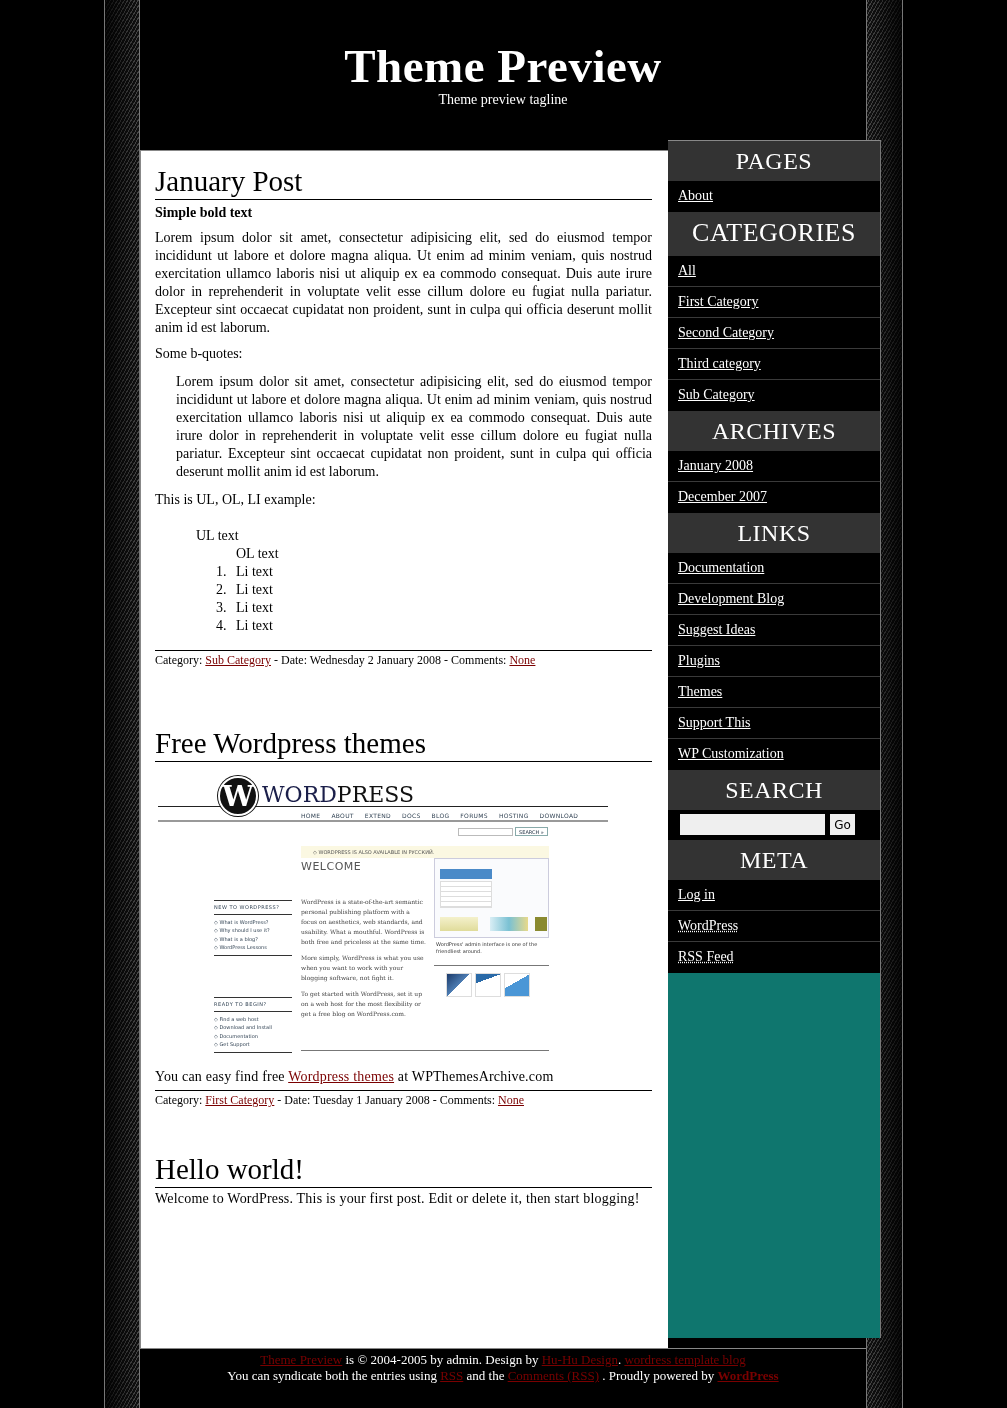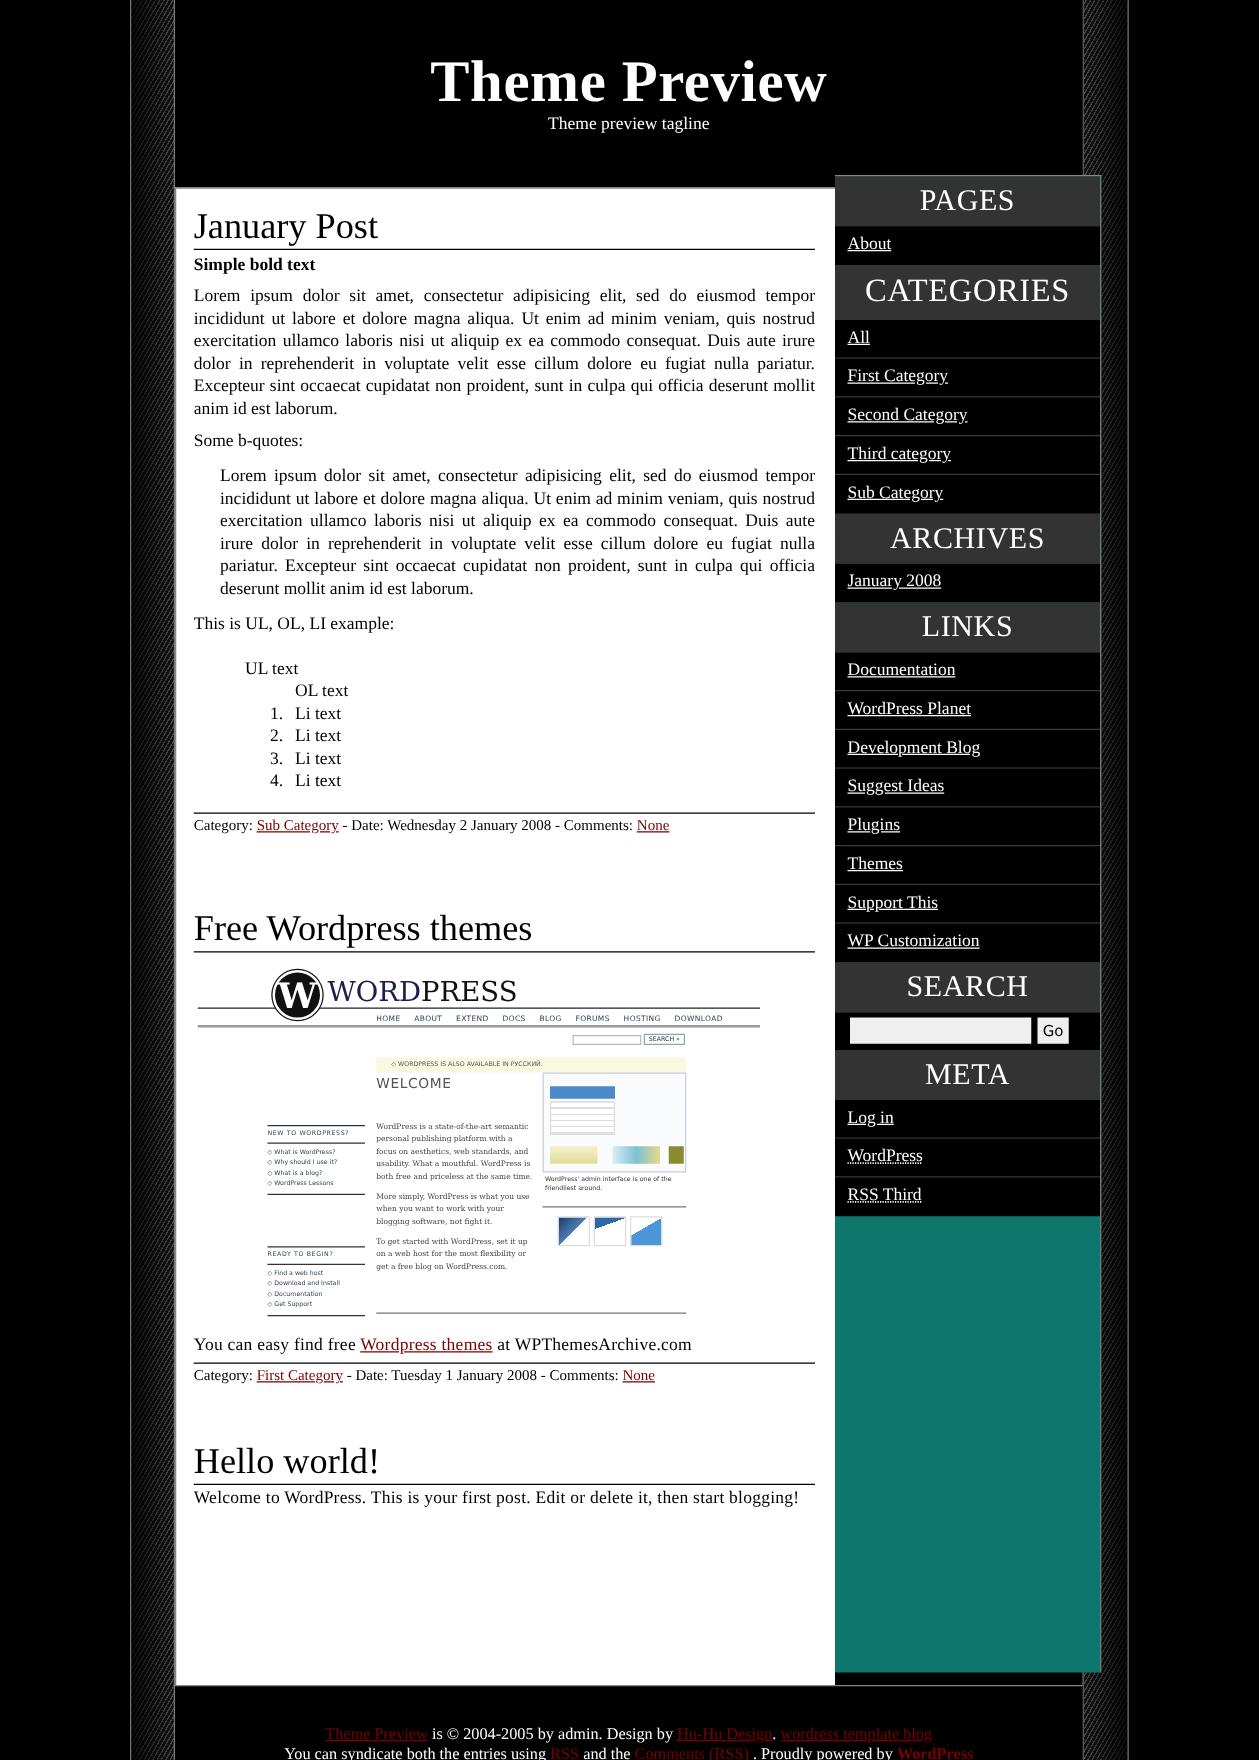--- a/index.html
+++ b/index.html
@@ -71,21 +71,21 @@
   .widget-title { background: #333; color: #fff; text-align: center; font-weight: normal; font-size: 24px; line-height: 40px; height: 40px; letter-spacing: 0.5px; }
   .widget-title.big { font-size: 26px; height: 44px; line-height: 42px; }
   .widget-item { background: #000; height: 31px; border-bottom: 1px solid #3a3a3a; padding-left: 10px; line-height: 29px; font-size: 14px; }
   .widget-item:last-child { border-bottom: none; }
   .widget-item a { color: #fff; text-decoration: underline; }
   .search-row { background: #000; height: 30px; padding: 4px 0 0 12px; display: flex; align-items: flex-start; }
   .search-input { width: 145px; height: 21px; background: #efefef; border: none; font-size: 13px; }
   .search-btn { margin-left: 5px; width: 25px; height: 21px; background: #efefef; border: none; font-family: "DejaVu Sans", sans-serif; font-size: 12px; color: #000; }
 
   
-  .footer { position: absolute; left: 140px; top: 1348px; width: 726px; height: 60px; background: #000; border-top: 1px solid #888; text-align: center; color: #fff; font-size: 13px; line-height: 16px; padding-top: 30px; }
+  .footer { position: absolute; left: 140px; top: 1348px; width: 726px; height: 60px; background: #000; border-top: 1px solid #888; text-align: center; color: #fff; font-size: 13px; line-height: 16px; padding-top: 3px; }
   .footer a { color: #7a0000; text-decoration: underline; }
   .footer a.strong { font-weight: bold; }
 </style>
 </head>
 <body>
 
 <div class="frame-line" style="left:104px"></div>
 <div class="stripe left"></div>
 <div class="frame-line" style="left:139px"></div>
 <div class="frame-line" style="left:866px"></div>
@@ -197,45 +197,45 @@
     <div class="widget-item"><a href="#">All</a></div>
     <div class="widget-item"><a href="#">First Category</a></div>
     <div class="widget-item"><a href="#">Second Category</a></div>
     <div class="widget-item"><a href="#">Third category</a></div>
     <div class="widget-item"><a href="#">Sub Category</a></div>
   </div>
 
   <div class="widget-title">ARCHIVES</div>
   <div>
     <div class="widget-item"><a href="#">January 2008</a></div>
+    <div class="widget-item"><a href="#">December 2007</a></div>
   </div>
 
   <div class="widget-title">LINKS</div>
   <div>
     <div class="widget-item"><a href="#">Documentation</a></div>
-    <div class="widget-item"><a href="#">WordPress Planet</a></div>
     <div class="widget-item"><a href="#">Development Blog</a></div>
     <div class="widget-item"><a href="#">Suggest Ideas</a></div>
     <div class="widget-item"><a href="#">Plugins</a></div>
     <div class="widget-item"><a href="#">Themes</a></div>
     <div class="widget-item"><a href="#">Support This</a></div>
     <div class="widget-item"><a href="#">WP Customization</a></div>
   </div>
 
   <div class="widget-title">SEARCH</div>
   <div class="search-row">
     <input type="text" class="search-input" value="" style="">
     <button class="search-btn">Go</button>
   </div>
 
   <div class="widget-title">META</div>
   <div>
     <div class="widget-item"><a href="#">Log in</a></div>
     <div class="widget-item"><a href="#" style="text-decoration: underline dotted;">WordPress</a></div>
-    <div class="widget-item"><a href="#" style="text-decoration: underline dotted;">RSS Third</a></div>
+    <div class="widget-item"><a href="#" style="text-decoration: underline dotted;">RSS Feed</a></div>
   </div>
 </div>
 
 <div class="footer">
   <div>
     <a href="#">Theme Preview</a><span> is © 2004-2005 by admin. Design by </span><a href="#">Hu-Hu Design</a><span>. </span><a href="#">wordress template blog</a>
   </div>
   <div>
     <span>You can syndicate both the entries using </span><a href="#">RSS</a><span> and the </span><a href="#">Comments (RSS)</a><span> . Proudly powered by </span><a href="#" class="strong">WordPress</a>
   </div>

